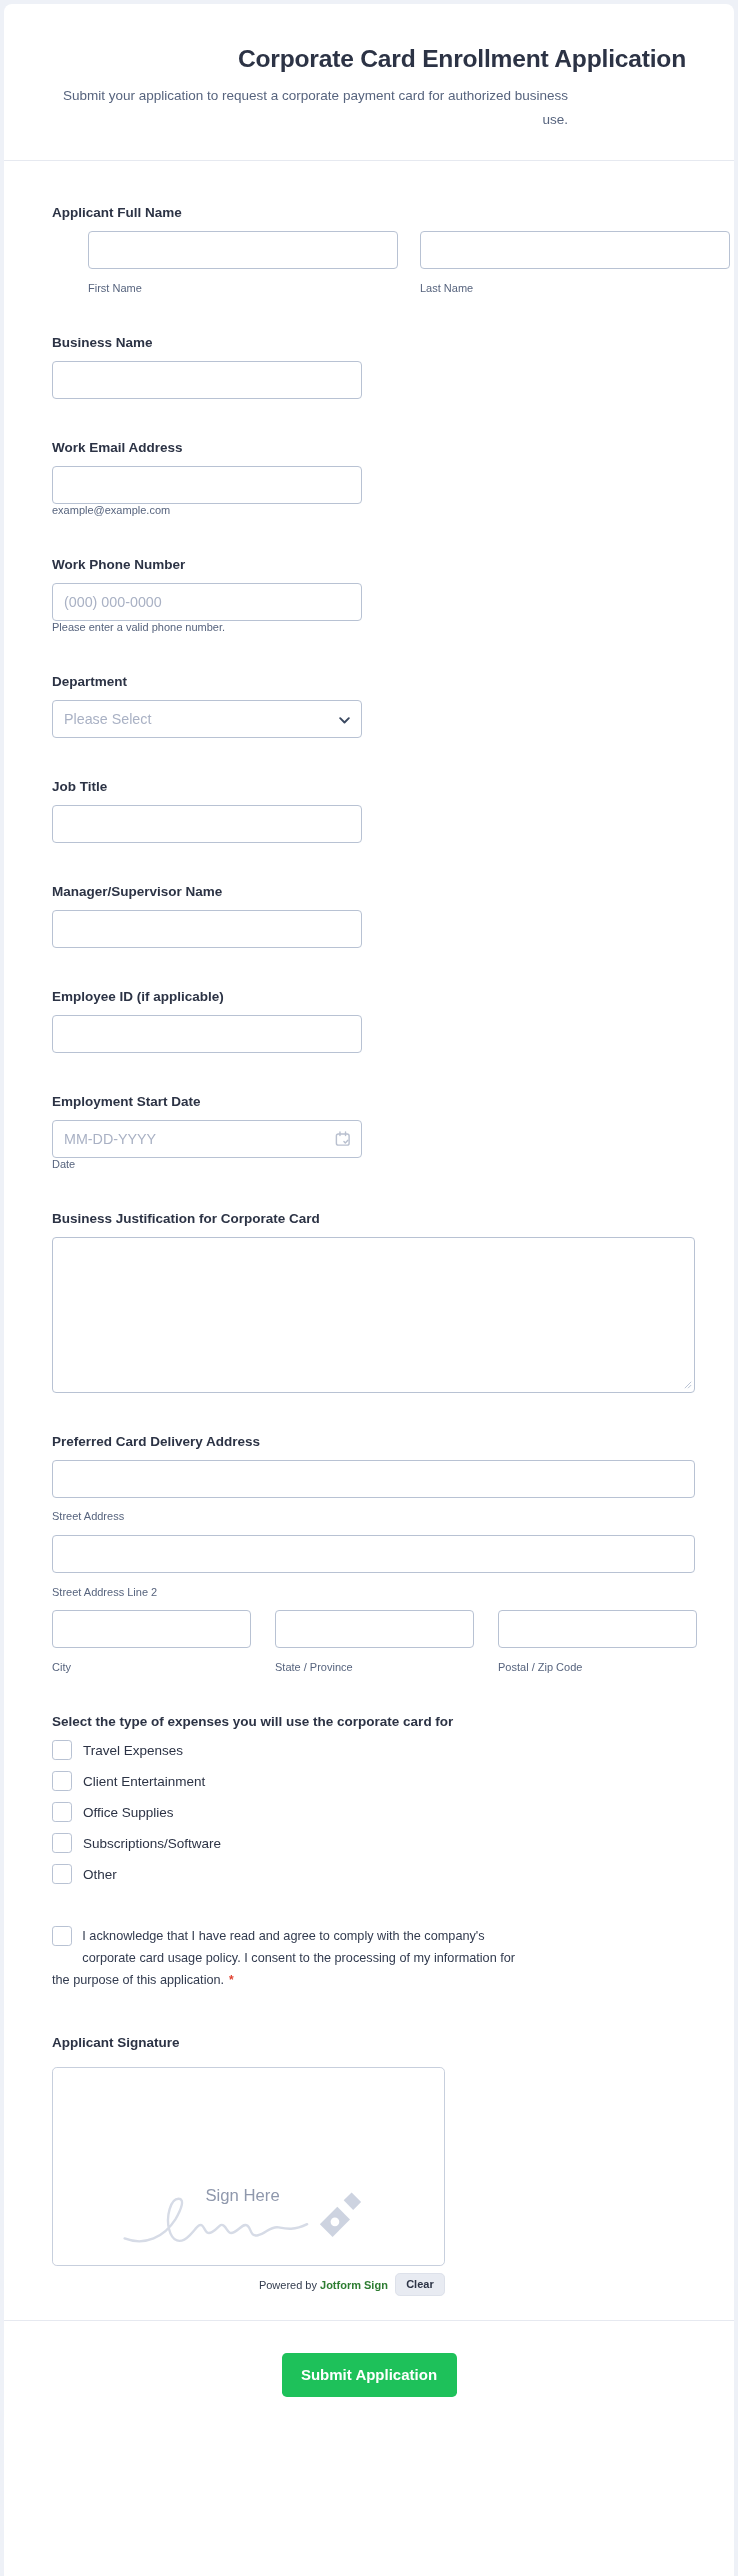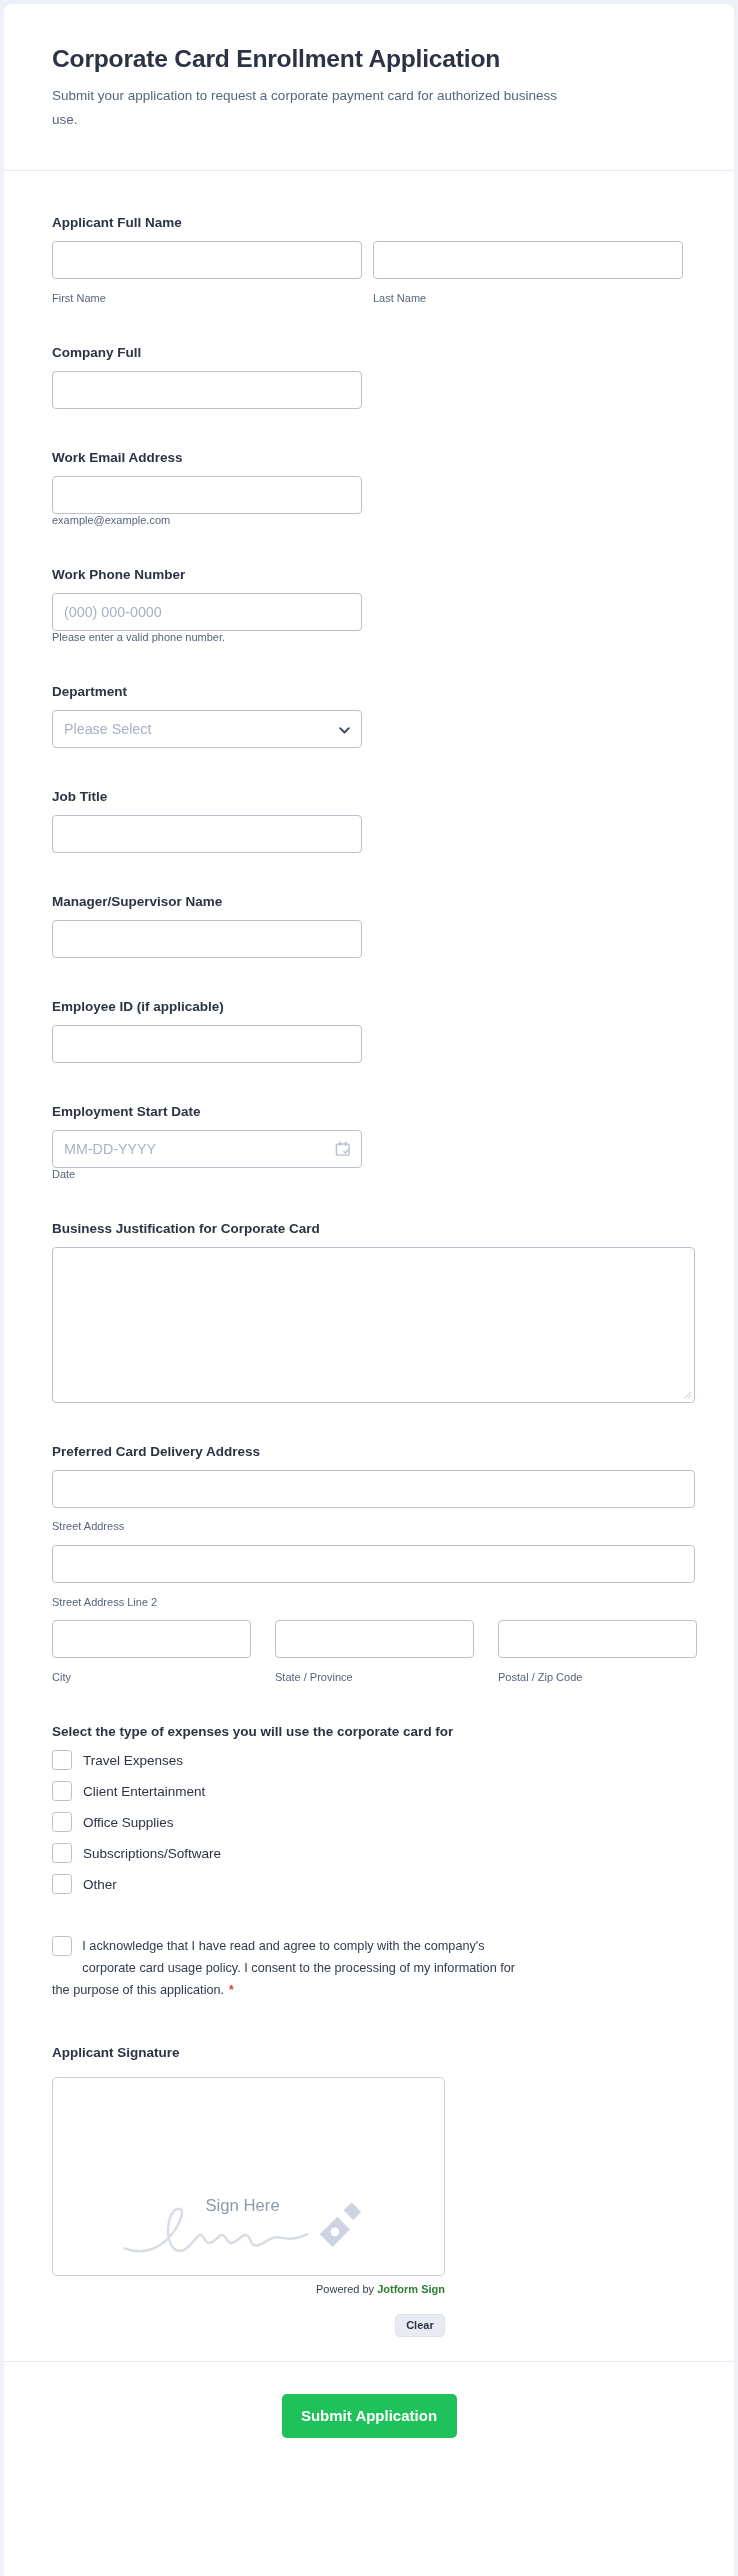--- a/index.html
+++ b/index.html
@@ -12,39 +12,39 @@
   }
   .card {
     background: #ffffff;
     margin: 4px 4px 0;
     border-radius: 8px 8px 0 0;
     height: 2572px;
     display: flex;
     flex-direction: column;
   }
   
-  .form-header { padding: 41px 48px 38px; border-bottom: 0.8px solid #e6e9f0; }
+  .form-header { padding: 41px 48px 28px; border-bottom: 0.8px solid #e6e9f0; text-align: right; }
   .form-title { font-size: 24.6px; font-weight: 700; color: #2c3345; letter-spacing: -0.2px; }
   .form-subtitle { margin-top: 11px; font-size: 13.5px; line-height: 24px; color: #57647e; max-width: 516px; }
   
   .form-body { padding: 44px 44px 24px 48px; flex: 0 0 auto; }
   .field { margin-bottom: 41px; }
   .field-label { font-size: 13.5px; font-weight: 600; color: #2c3345; margin-bottom: 11px; display: block; }
   .tb {
     height: 38px; width: 310px; background: #fff;
     border: 0.8px solid #b8c2d3; border-radius: 4px;
     font-size: 14.3px; color: #2c3345; padding: 0 11px;
     font-family: "Liberation Sans", sans-serif;
     display: block; outline: none;
   }
   .tb::placeholder { color: #a9b1c4; opacity: 1; }
   .tb.full { width: 643px; }
   .sub-label { font-size: 11px; color: #57647e; margin-top: 12.7px; display: block; }
   .helper { font-size: 11px; color: #57647e; margin-top: 0; display: block; }
-  .two-col { display: flex; gap: 11px; }
+  .two-col { display: flex; gap: 22px; margin-left: 36px; }
   .two-col .col { width: 310px; }
   
   .select-box {
     position: relative; width: 310px; height: 38px;
     border: 0.8px solid #b8c2d3; border-radius: 4px; background: #fff;
     display: flex; align-items: center; padding: 0 11px; cursor: pointer;
   }
   .select-box .sel-text { font-size: 14.3px; color: #a9b1c4; }
   .select-box svg { position: absolute; right: 11px; top: 16px; }
   
@@ -81,21 +81,21 @@
     width: 393px; height: 199px; border: 0.8px solid #c7cfdd; border-radius: 4.8px;
     background: #fff; position: relative; cursor: crosshair;
   }
   .sign-here {
     position: absolute; top: 118px; left: 50%; transform: translateX(-58%);
     font-size: 16.7px; color: #8f98ac; z-index: 2;
   }
   .sig-art { position: absolute; left: 70px; top: 121px; z-index: 1; }
   .sig-footer {
     width: 393px; margin-top: 7.1px; display: flex; justify-content: flex-end;
-    align-items: flex-end; gap: 19px; flex-direction: column;
+    align-items: center; gap: 7px;
   }
   .powered { font-size: 11px; color: #333c4e; }
   .powered .brand { font-weight: 700; color: #2e7d32; }
   .clear-btn {
     background: #e8ebf2; border: 0.8px solid #dde1ea; border-radius: 4.8px;
     font-family: "Liberation Sans", sans-serif;
     font-size: 11px; color: #2c3345; padding: 4px 10.3px; cursor: pointer; line-height: 12.7px; font-weight: bold;
   }
   
   .form-footer { border-top: 0.8px solid #e6e9f0; text-align: center; padding-top: 32px; flex: 1 1 auto; }
@@ -125,21 +125,21 @@
           <span class="sub-label">First Name</span>
         </div>
         <div class="col">
           <input class="tb" type="text" style="">
           <span class="sub-label">Last Name</span>
         </div>
       </div>
     </div>
 
     <div class="field">
-      <label class="field-label">Company Full</label>
+      <label class="field-label">Business Name</label>
       <input class="tb" type="text" style="">
     </div>
 
     <div class="field">
       <label class="field-label">Work Email Address</label>
       <input class="tb" type="text" style="">
       <span class="helper">example@example.com</span>
     </div>
 
     <div class="field">

